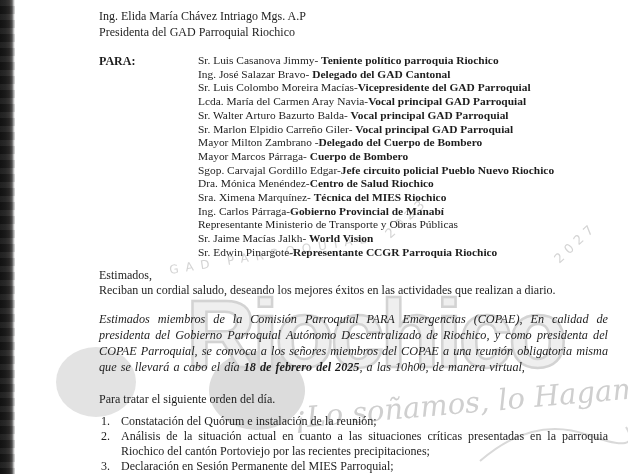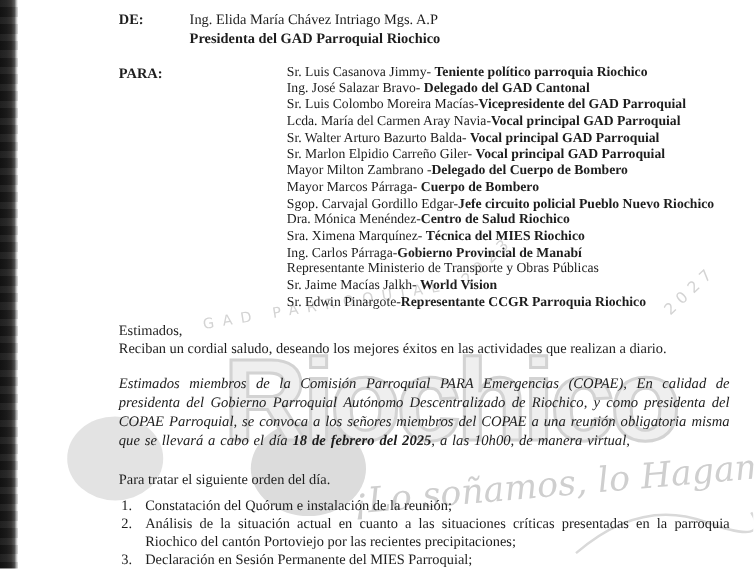--- a/index.html
+++ b/index.html
@@ -44,24 +44,24 @@
   .wm-flourish { position:absolute; left:478px; top:413px; }
 
   
   .content { position:absolute; left:99px; top:9px; width:509px; z-index:1; }
 
   .field-row { display:flex; }
   .field-label {
     flex:0 0 59px; font-weight:bold; font-size:12px; line-height:15.5px;
   }
   .de-value { font-size:12px; line-height:15.5px; }
-  .sender-title { font-weight:bold; }
+  .sender-title { font-weight:normal; }
 
   .para-row { margin-top:14px;gap:40px; }
-  .recipients { font-size:11.4px; line-height:13.7px;margin-left:41px; }
+  .recipients { font-size:11.4px; line-height:13.7px; }
   .recipient b { font-weight:bold; }
 
   .salutation { margin-top:8px; font-size:12px; line-height:15px; }
   .greeting   { font-size:12px; line-height:15px; }
 
   .paragraph {
     margin:13px 0 0 0; font-size:12.2px; line-height:16px;
     text-align:justify; word-spacing:1px;font-style:italic;
   }
   .paragraph b { font-weight:bold; }
@@ -88,21 +88,20 @@
     <svg class="wm-flourish" width="150" height="55" viewBox="0 0 150 55">
       <path d="M2,48 Q55,2 110,22 T148,14" fill="none" stroke="#d9d9d9" stroke-width="2"></path>
     </svg>
   </div>
 
   <div class="scan-edge"></div>
 
   <div class="content">
 
     <div class="field-row">
-      <div class="field-label">DE:</div>
       <div class="de-value">
         <div>Ing. Elida María Chávez Intriago Mgs. A.P</div>
         <div class="sender-title">Presidenta del GAD Parroquial Riochico</div>
       </div>
     </div>
 
     <div class="field-row para-row">
       <div class="field-label">PARA:</div>
       <div class="recipients">
         <div class="recipient"><span>Sr. Luis Casanova Jimmy- </span><b>Teniente político parroquia Riochico</b></div>

